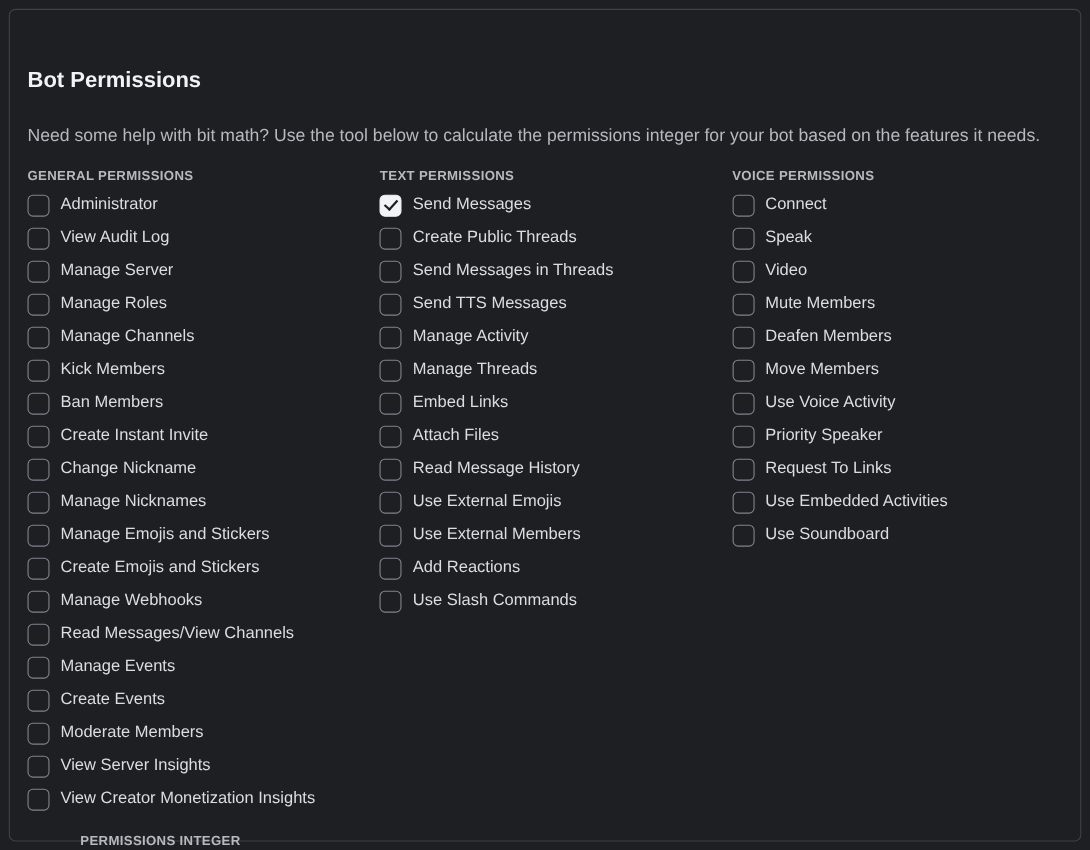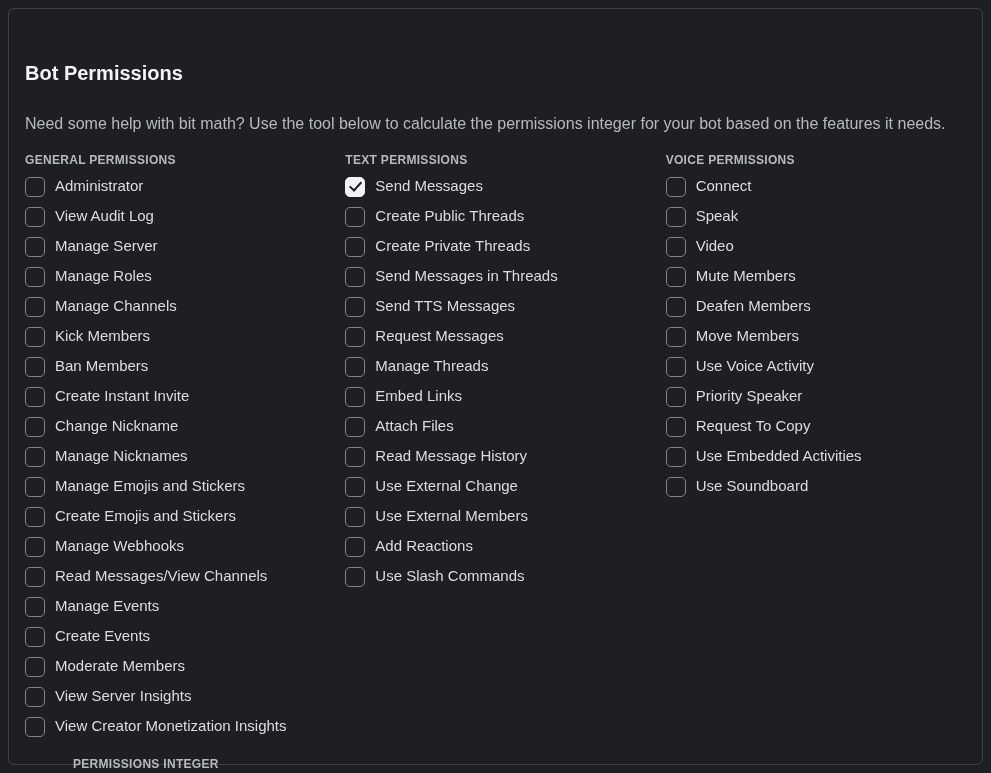--- a/index.html
+++ b/index.html
@@ -219,53 +219,49 @@
           <label class="perm">
             <span class="cb checked"></span>
             <span class="perm-label">Send Messages</span>
           </label>
           <label class="perm">
             <span class="cb"></span>
             <span class="perm-label">Create Public Threads</span>
           </label>
           <label class="perm">
             <span class="cb"></span>
-            <span class="perm-label">Create Private Threads</span>
-          </label>
-          <label class="perm">
-            <span class="cb"></span>
             <span class="perm-label">Send Messages in Threads</span>
           </label>
           <label class="perm">
             <span class="cb"></span>
             <span class="perm-label">Send TTS Messages</span>
           </label>
           <label class="perm">
             <span class="cb"></span>
-            <span class="perm-label">Request Messages</span>
+            <span class="perm-label">Manage Activity</span>
           </label>
           <label class="perm">
             <span class="cb"></span>
             <span class="perm-label">Manage Threads</span>
           </label>
           <label class="perm">
             <span class="cb"></span>
             <span class="perm-label">Embed Links</span>
           </label>
           <label class="perm">
             <span class="cb"></span>
             <span class="perm-label">Attach Files</span>
           </label>
           <label class="perm">
             <span class="cb"></span>
             <span class="perm-label">Read Message History</span>
           </label>
           <label class="perm">
             <span class="cb"></span>
-            <span class="perm-label">Use External Change</span>
+            <span class="perm-label">Use External Emojis</span>
           </label>
           <label class="perm">
             <span class="cb"></span>
             <span class="perm-label">Use External Members</span>
           </label>
           <label class="perm">
             <span class="cb"></span>
             <span class="perm-label">Add Reactions</span>
           </label>
           <label class="perm">
@@ -305,21 +301,21 @@
           <label class="perm">
             <span class="cb"></span>
             <span class="perm-label">Use Voice Activity</span>
           </label>
           <label class="perm">
             <span class="cb"></span>
             <span class="perm-label">Priority Speaker</span>
           </label>
           <label class="perm">
             <span class="cb"></span>
-            <span class="perm-label">Request To Copy</span>
+            <span class="perm-label">Request To Links</span>
           </label>
           <label class="perm">
             <span class="cb"></span>
             <span class="perm-label">Use Embedded Activities</span>
           </label>
           <label class="perm">
             <span class="cb"></span>
             <span class="perm-label">Use Soundboard</span>
           </label>
         </div>

